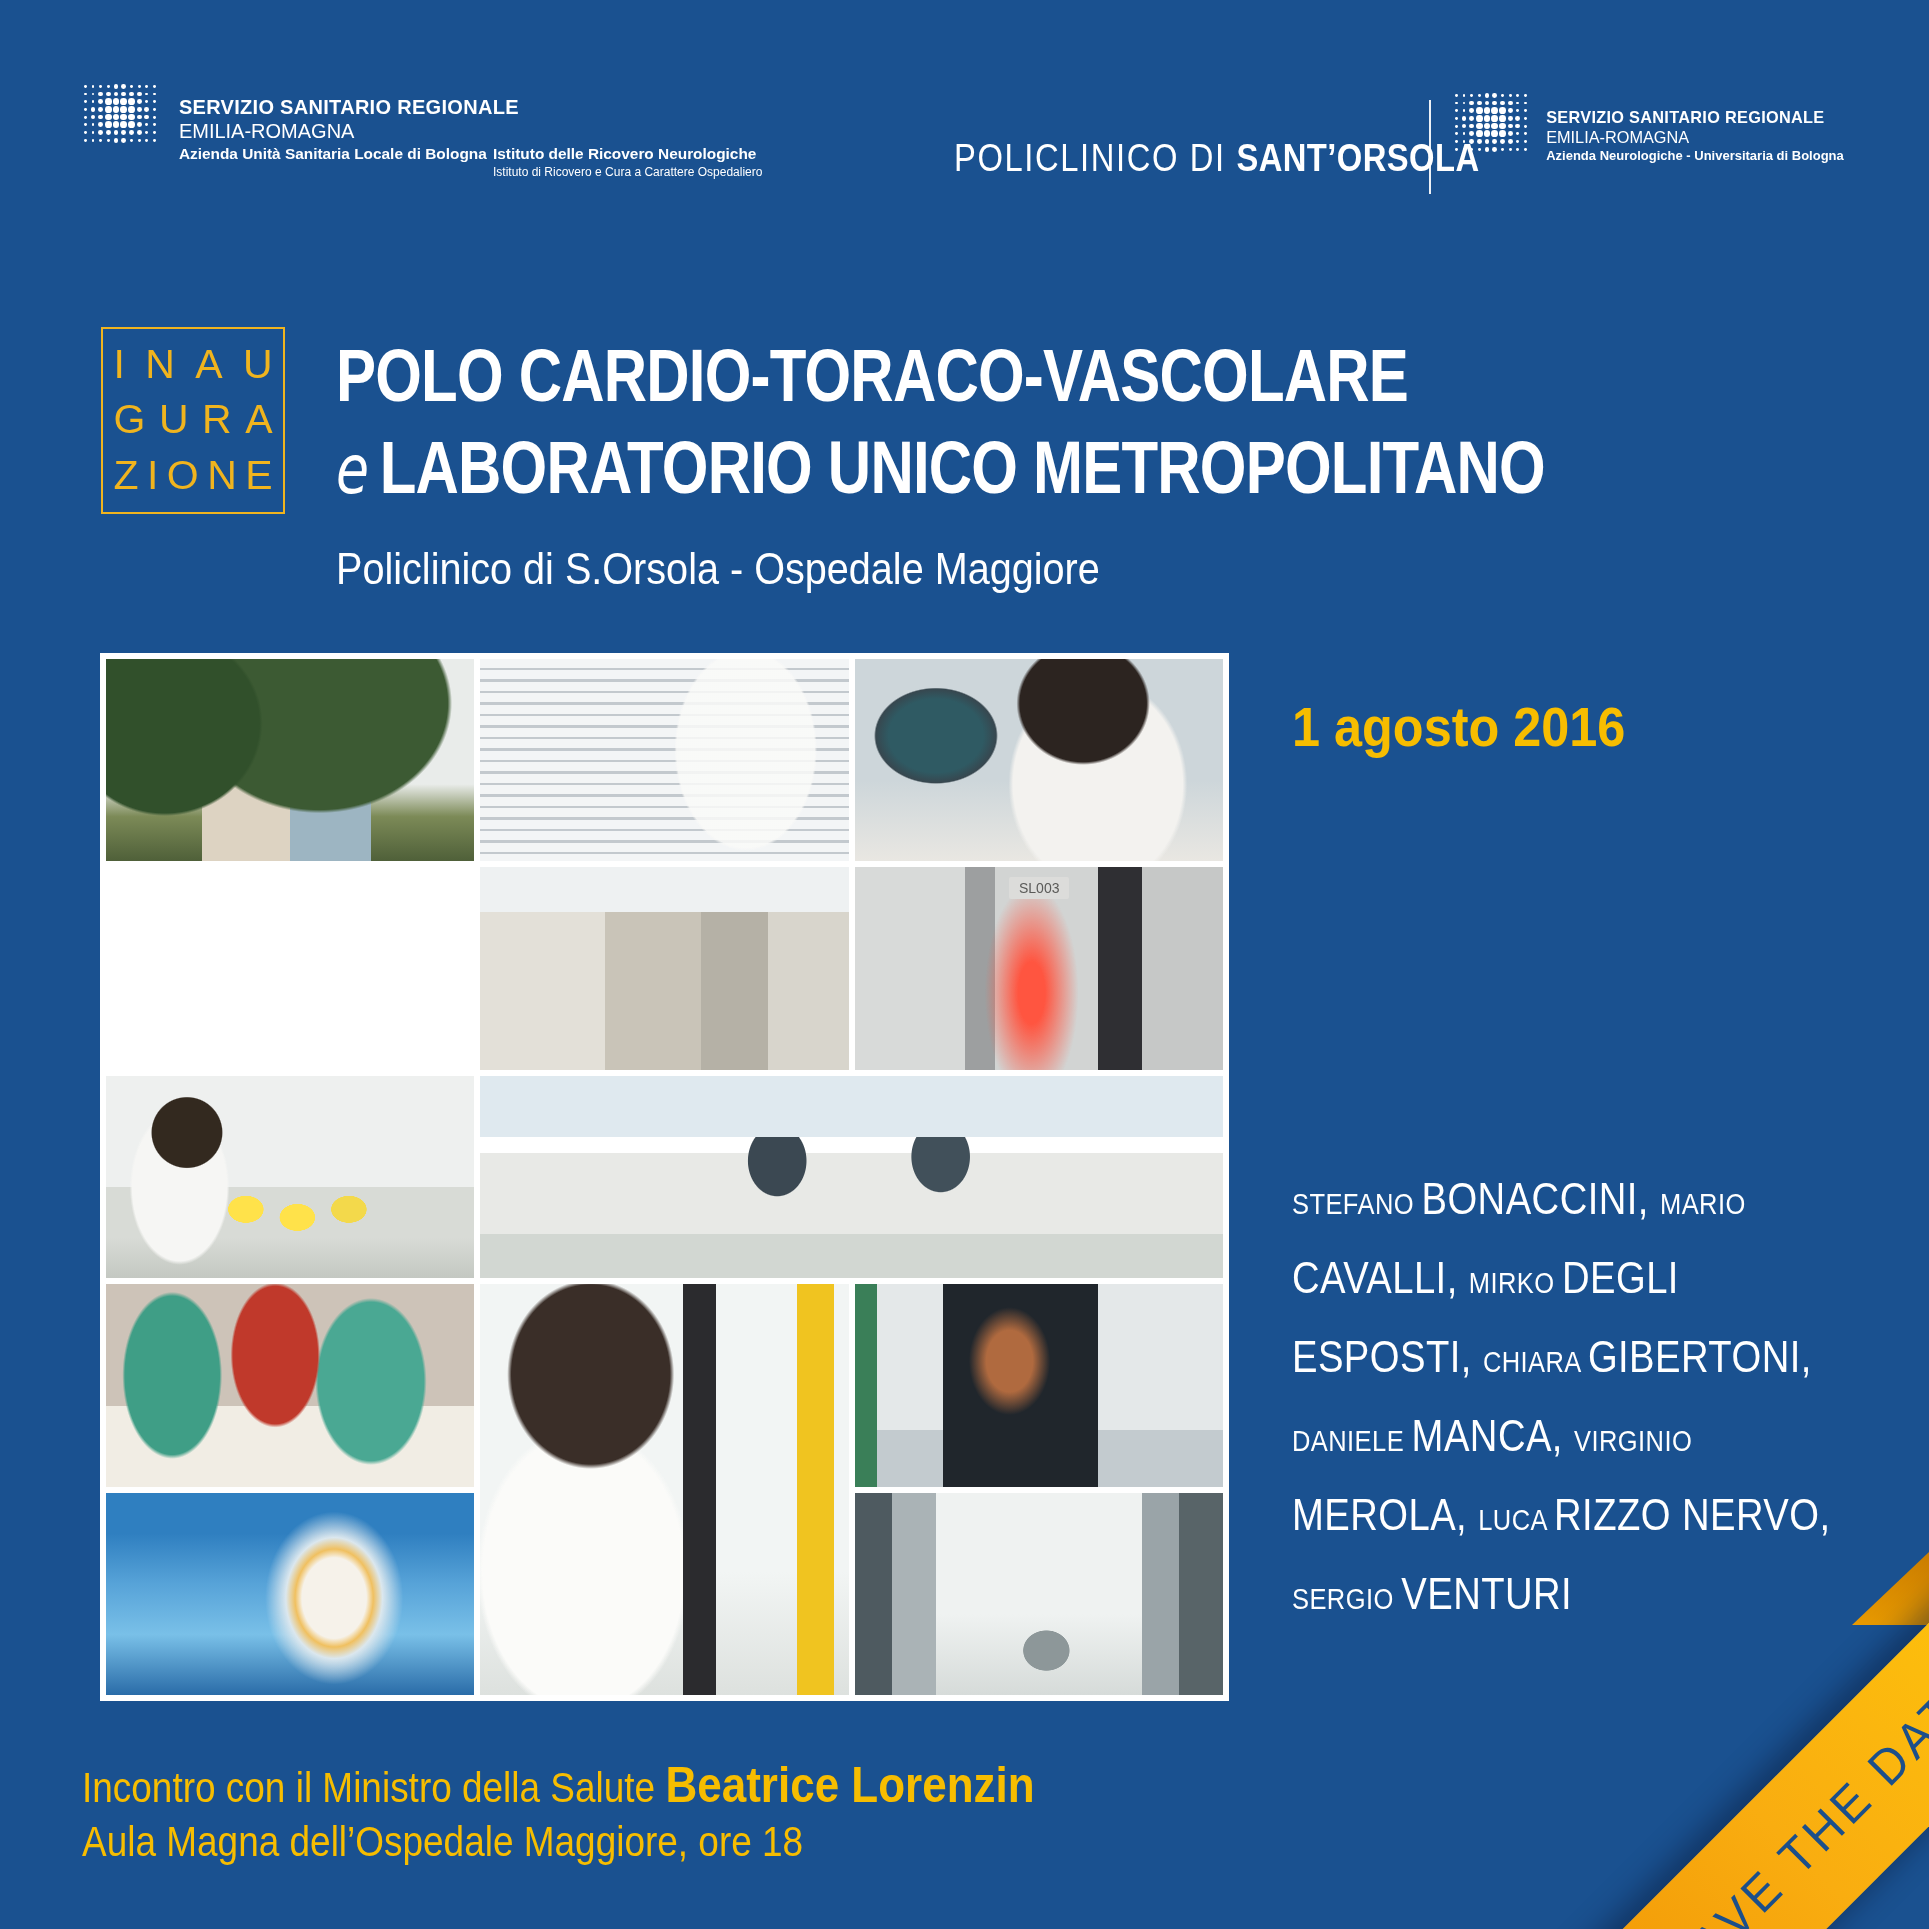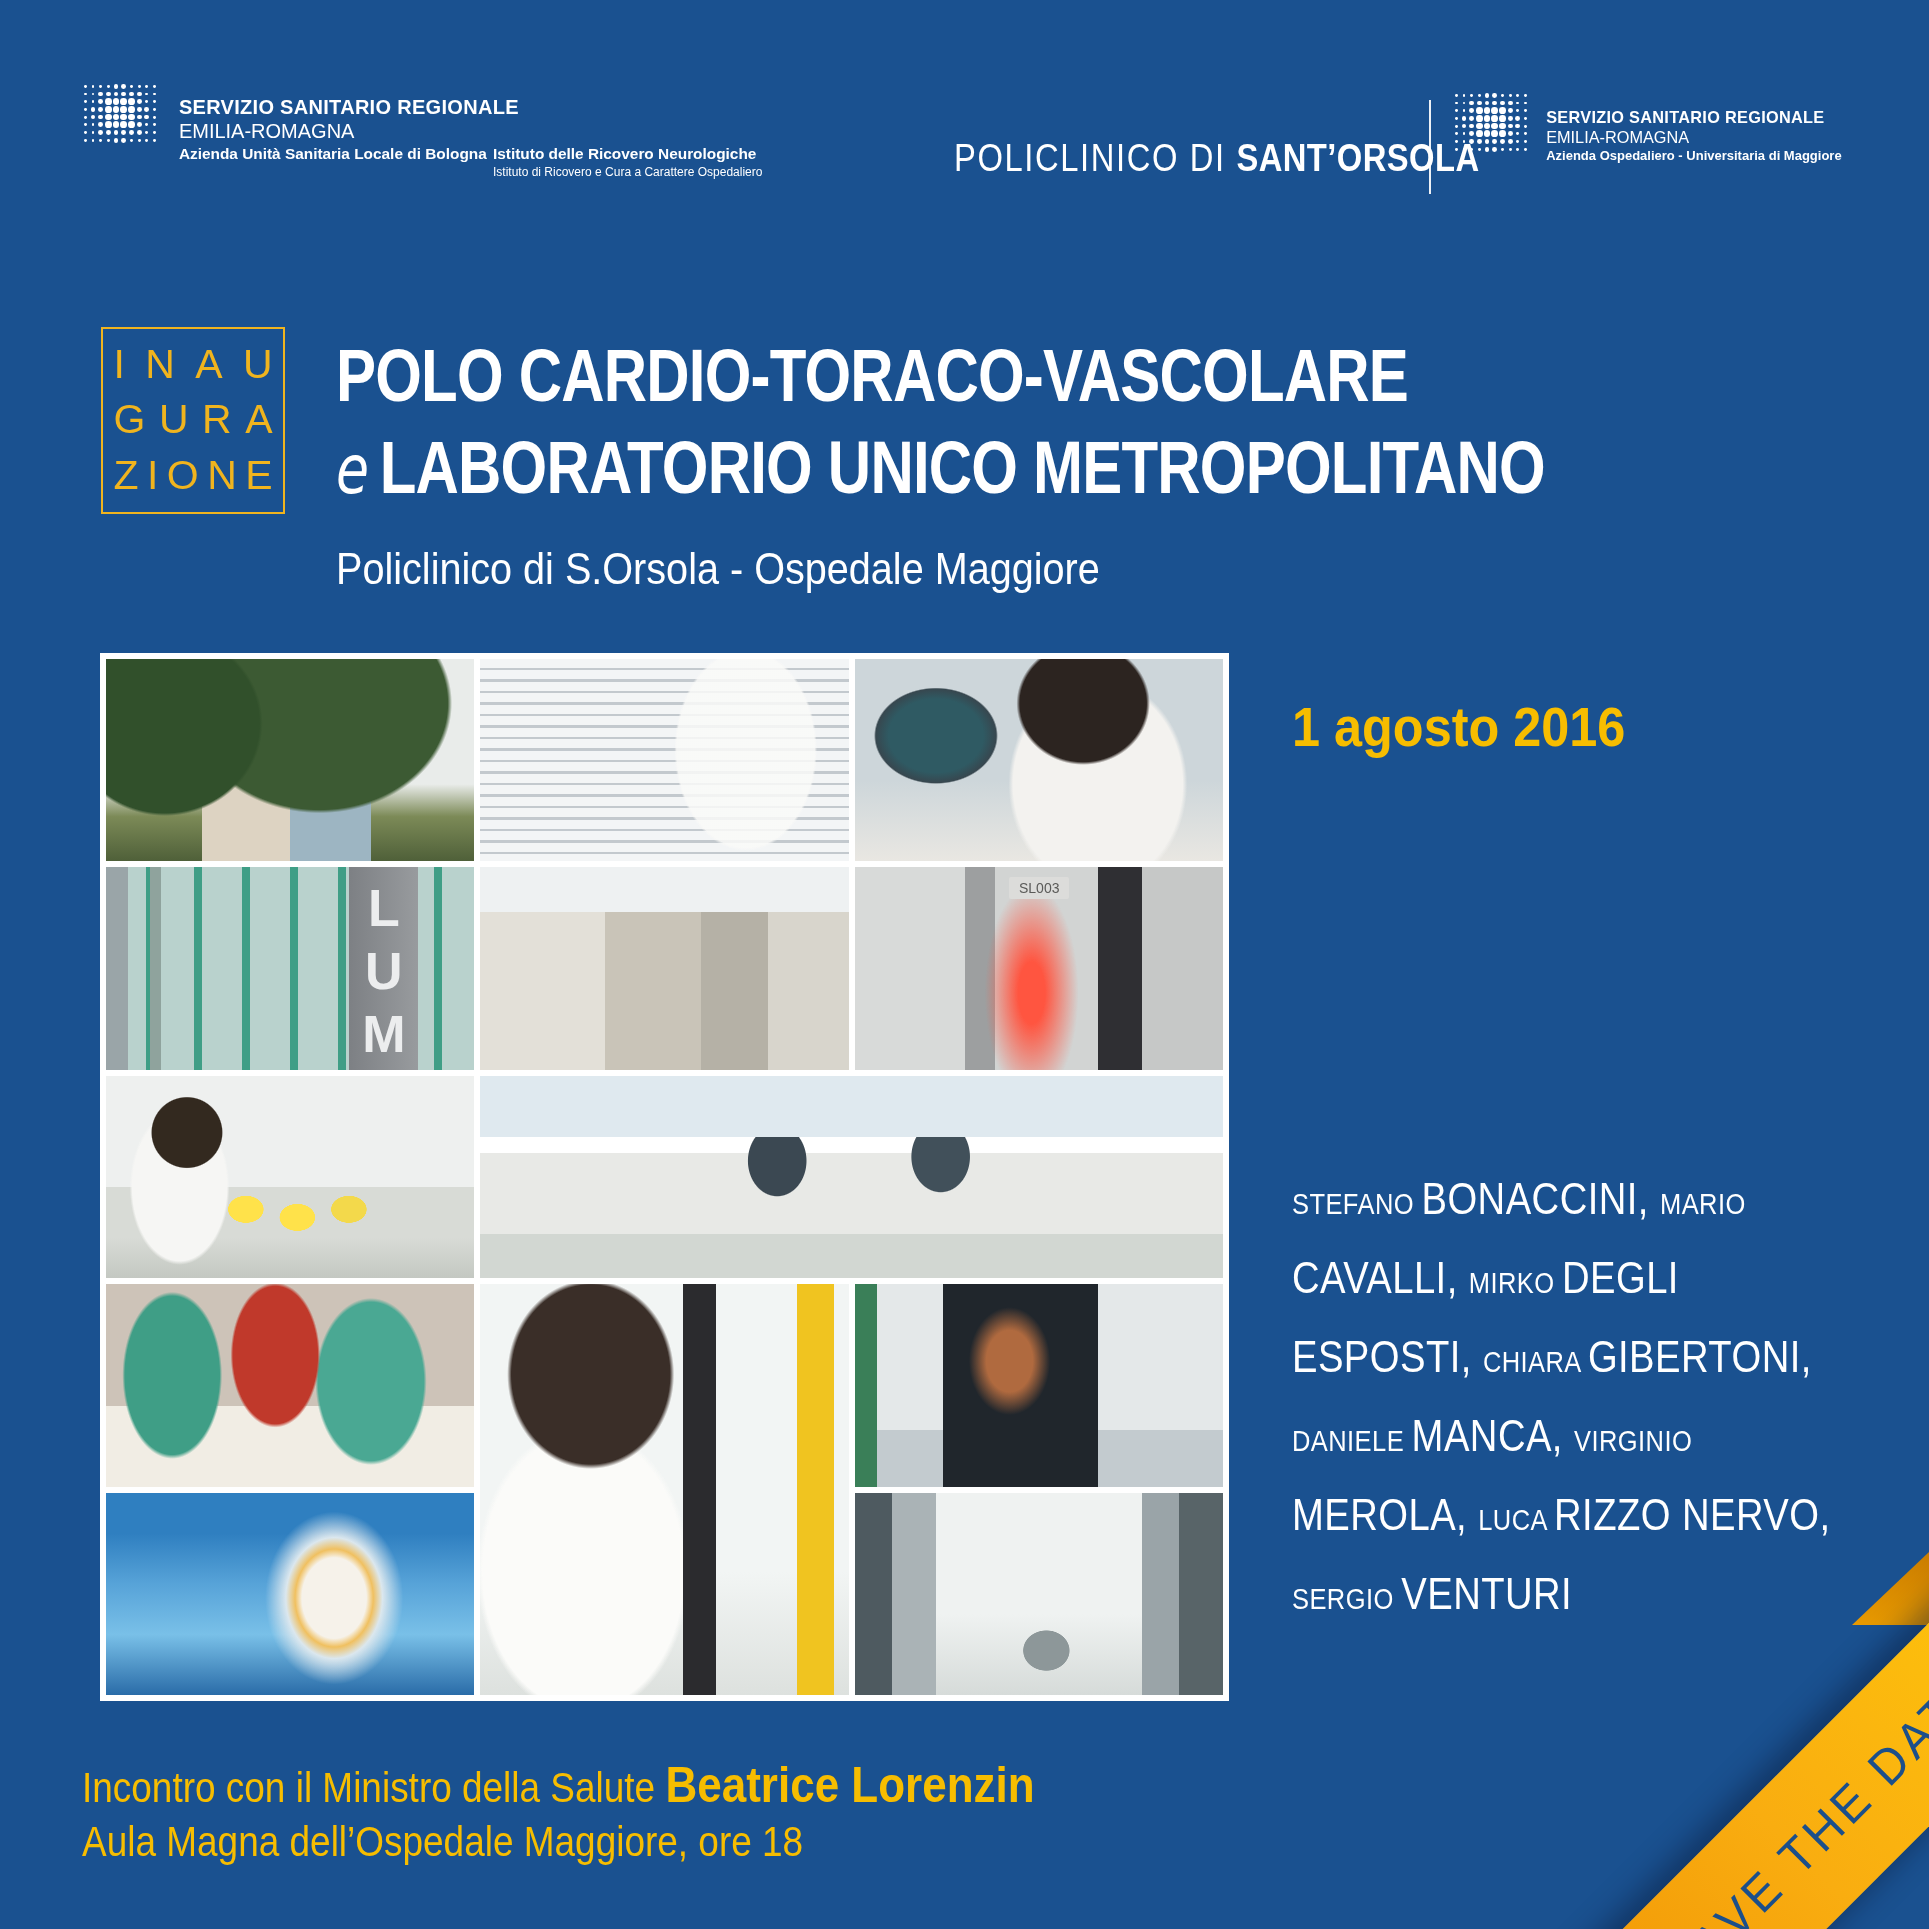--- a/index.html
+++ b/index.html
@@ -319,21 +319,21 @@
         <span style="height: 4.8px; width: 4.8px;"></span>
         <span style="height: 4.8px; width: 4.8px;"></span>
         <span style="height: 2.9px; width: 2.9px;"></span>
         <span style="height: 2.9px; width: 2.9px;"></span>
         <span style="height: 2.9px; width: 2.9px;"></span>
         <span style="height: 2.9px; width: 2.9px;"></span>
       </div>
     <div class="ltxt">
       <div class="l1">SERVIZIO SANITARIO REGIONALE</div>
       <div class="l2">EMILIA-ROMAGNA</div>
-      <div class="l3">Azienda Ospedaliero - Universitaria di Maggiore</div>
+      <div class="l3">Azienda Neurologiche - Universitaria di Bologna</div>
     </div>
   </div>
 
   <div id="badge">
       <div class="badge-line">
         <span>I</span>
         <span>N</span>
         <span>A</span>
         <span>U</span>
       </div>
@@ -357,23 +357,20 @@
     <span class="lead-e">e</span><span>LABORATORIO UNICO METROPOLITANO</span>
   </div>
   <div id="subtitle">Policlinico di S.Orsola - Ospedale Maggiore</div>
 
   <div id="event-date">1 agosto 2016</div>
 
   <div id="photo-grid">
       <div class="tile ph-1" style="grid-area: 1 / 1 / span 1 / span 1;"></div>
       <div class="tile ph-2" style="grid-area: 1 / 2 / span 1 / span 1;"></div>
       <div class="tile ph-3" style="grid-area: 1 / 3 / span 1 / span 1;"></div>
-      <div class="tile ph-4" style="grid-area: 2 / 1 / span 1 / span 1;">
-        <div class="tile-overlay lum">LUM</div>
-      </div>
       <div class="tile ph-5" style="grid-area: 2 / 2 / span 1 / span 1;"></div>
       <div class="tile ph-6" style="grid-area: 2 / 3 / span 1 / span 1;">
         <div class="tile-overlay sl003">SL003</div>
       </div>
       <div class="tile ph-7" style="grid-area: 3 / 1 / span 1 / span 1;"></div>
       <div class="tile ph-8" style="grid-area: 3 / 2 / span 1 / span 2;"></div>
       <div class="tile ph-9" style="grid-area: 4 / 1 / span 1 / span 1;"></div>
       <div class="tile ph-10" style="grid-area: 4 / 2 / span 2 / span 1;"></div>
       <div class="tile ph-11" style="grid-area: 4 / 3 / span 1 / span 1;"></div>
       <div class="tile ph-12" style="grid-area: 5 / 1 / span 1 / span 1;"></div>

